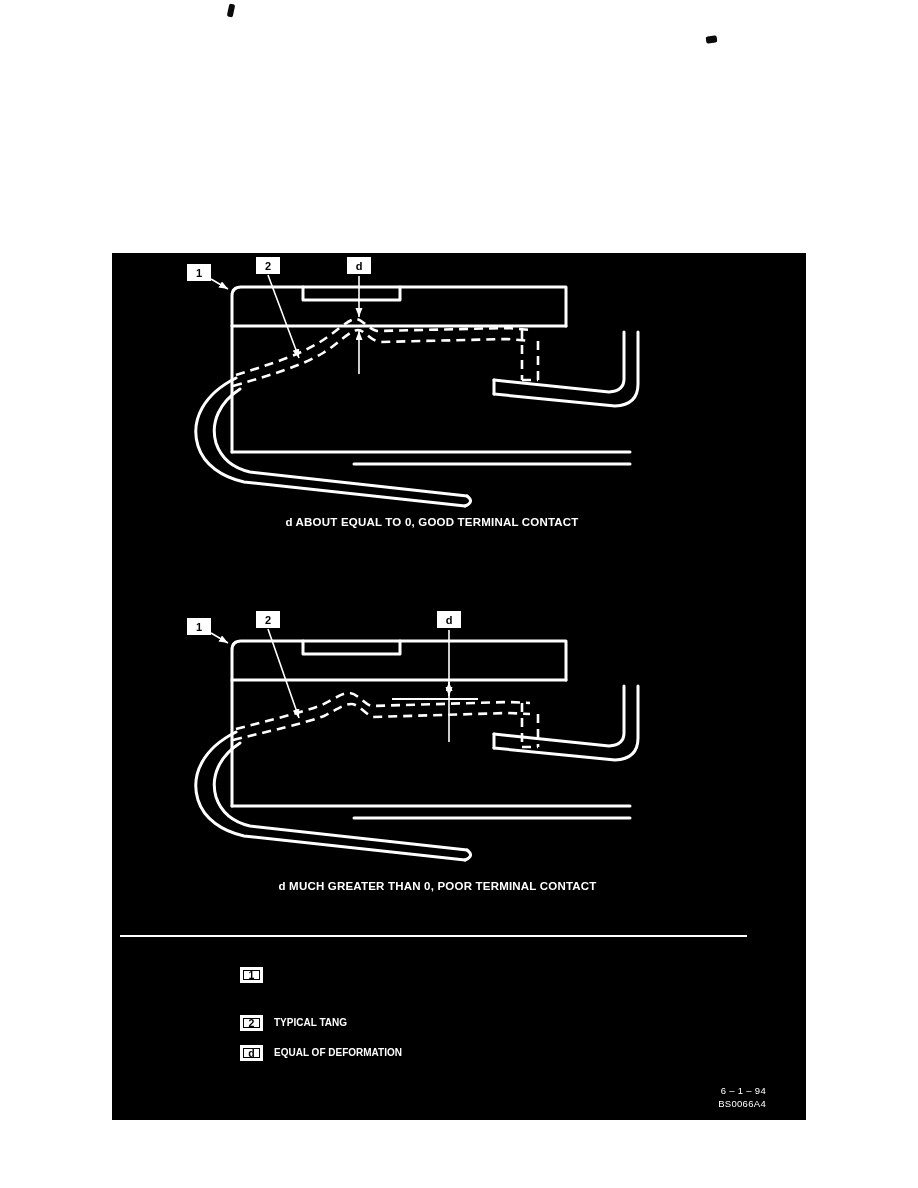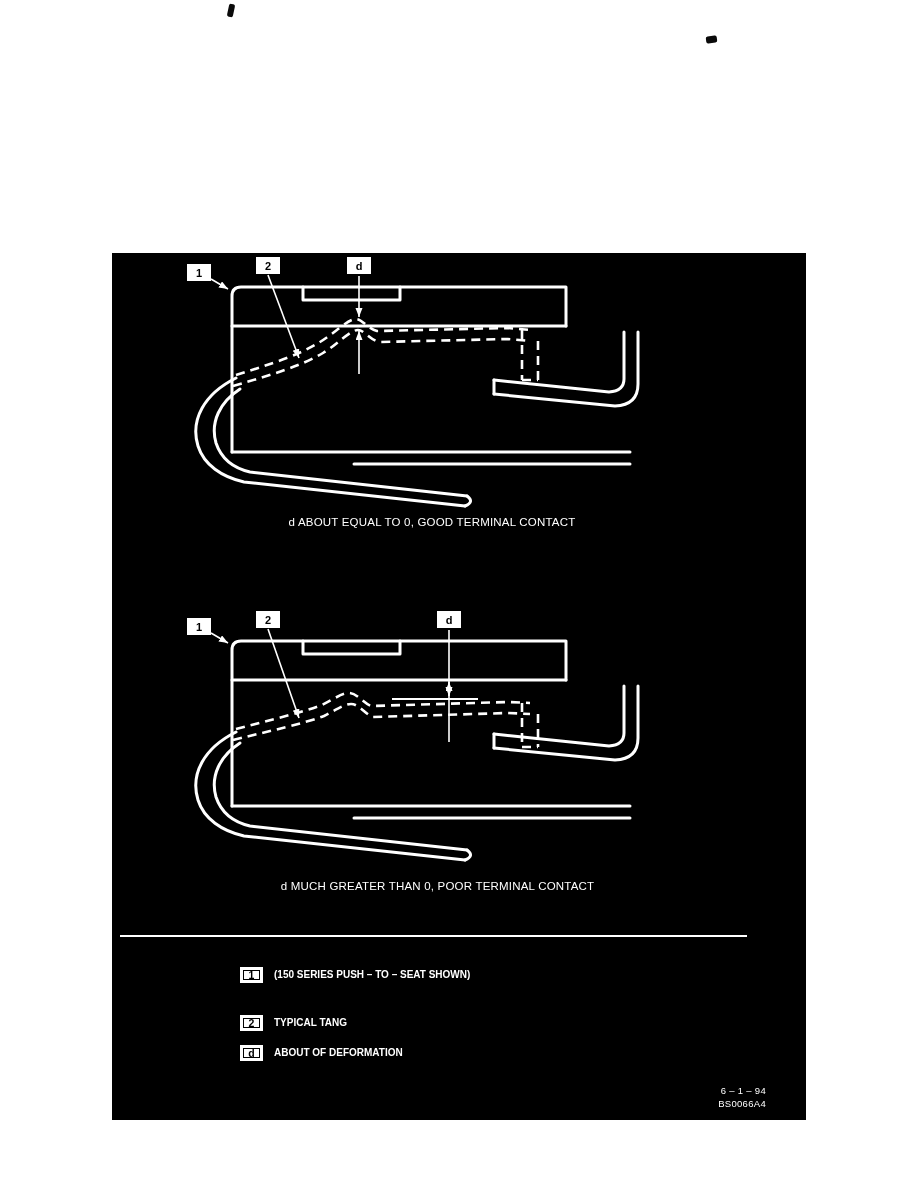--- a/index.html
+++ b/index.html
@@ -22,21 +22,21 @@
 
   .diagram .solid  { stroke:#ffffff; stroke-width:3;   fill:none; stroke-linecap:round; stroke-linejoin:round; }
   .diagram .dashed { stroke:#ffffff; stroke-width:2.6; fill:none; stroke-dasharray:9 6; }
   .diagram .leader { stroke:#ffffff; stroke-width:1.6; fill:none; }
   .diagram .thin   { stroke:#ffffff; stroke-width:2;   fill:none; }
   .cbox  { fill:#ffffff; }
   .ctext { fill:#000000; font:bold 11px "Liberation Sans", sans-serif; text-anchor:middle; }
 
   .caption {
     position:absolute; left:0; width:640px; text-align:center;
-    color:#ffffff; font-weight:normal; font-size:11.5px; letter-spacing:.2px;
+    color:#ffffff; font-weight:bold; font-size:11.5px; letter-spacing:.2px;
   }
   .cap-top { top:263px; }
   .cap-bottom { top:627px;padding-left:11px; }
 
   .divider { position:absolute; left:8px; top:682px; width:627px; height:2px; background:#ffffff; }
 
   .legend-item {
     position:absolute; left:128px; display:flex; gap:11px; align-items:flex-start;
     color:#ffffff; font-weight:bold; font-size:10px; line-height:15px;
   }
@@ -154,35 +154,34 @@
       </g>
     </svg>
 
     <div class="caption cap-bottom">d MUCH GREATER THAN 0, POOR TERMINAL CONTACT</div>
 
     <div class="divider"></div>
 
     <div class="legend-item li-1">
       <span class="key-box">1</span>
       <span class="legend-text">
-        <span class="lt-line">(150 SERIES PUSH – TO – SEAT SHOWN)</span>
       </span>
     </div>
 
     <div class="legend-item li-2">
       <span class="key-box">2</span>
       <span class="legend-text">
         <span class="lt-line">TYPICAL TANG</span>
       </span>
     </div>
 
     <div class="legend-item li-3">
       <span class="key-box">d</span>
       <span class="legend-text">
-        <span class="lt-line">ABOUT OF DEFORMATION</span>
+        <span class="lt-line">EQUAL OF DEFORMATION</span>
       </span>
     </div>
 
     <div class="footer">
       <div>6 – 1 – 94</div>
       <div>BS0066A4</div>
     </div>
 
   </div>
 </div>

